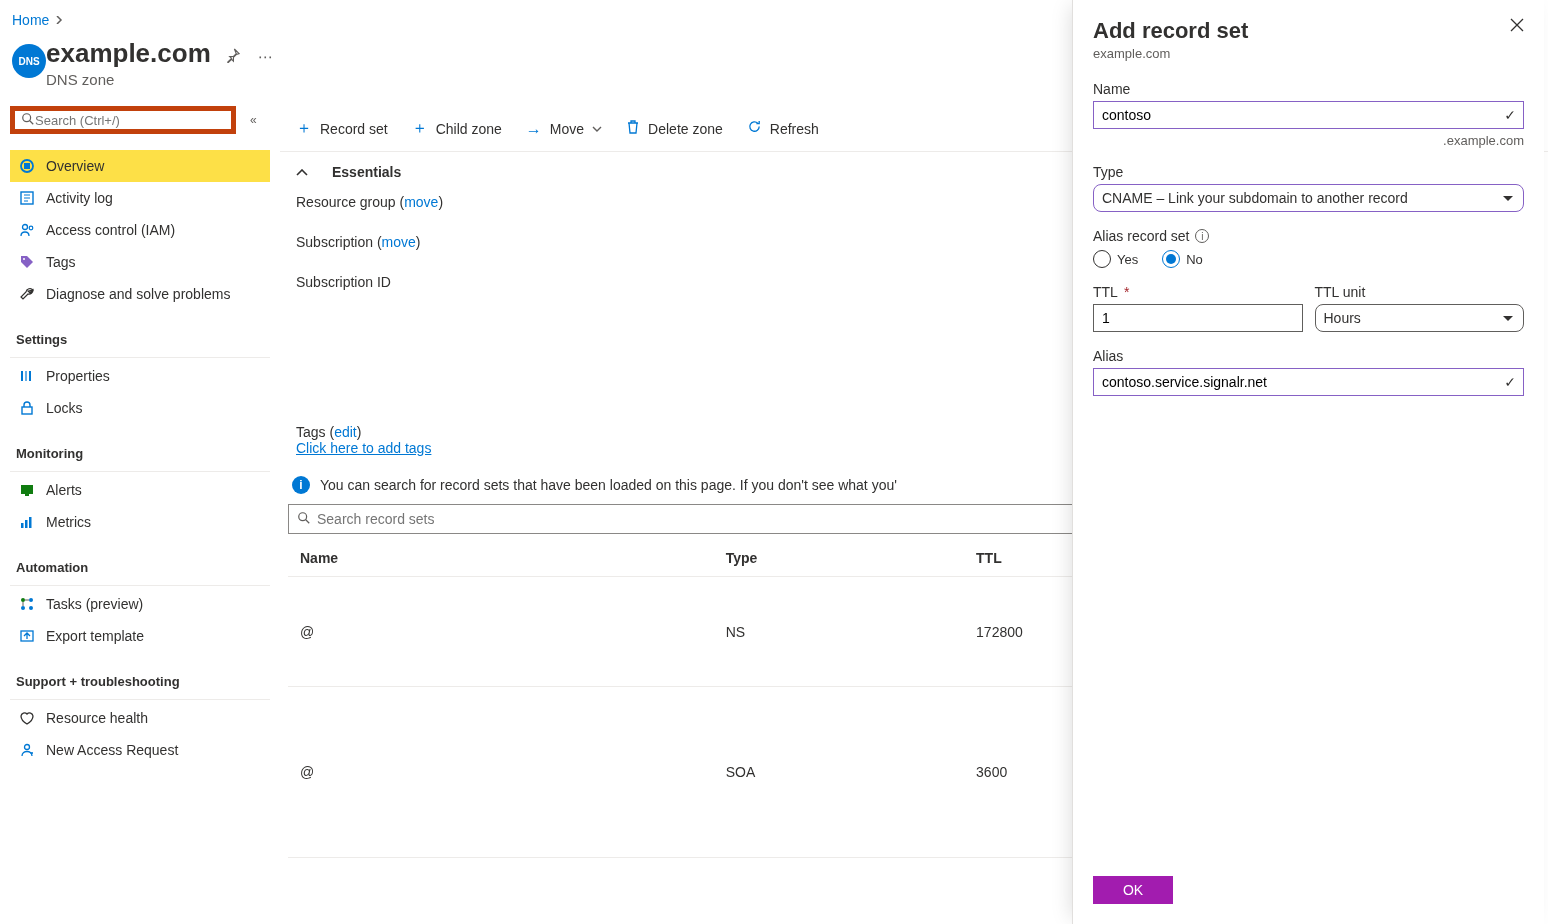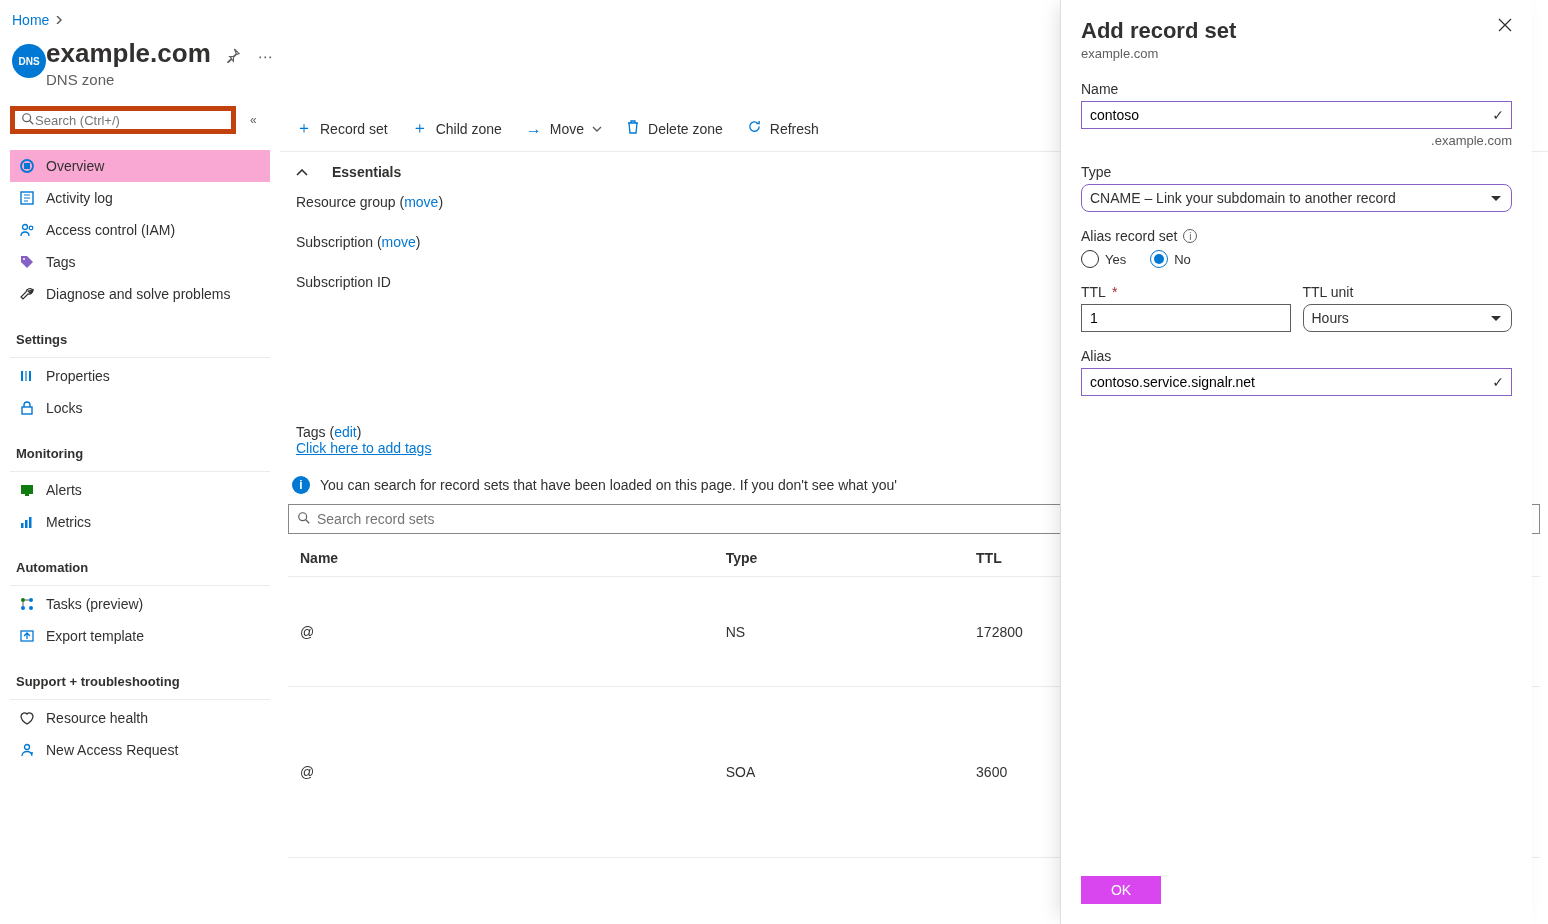--- a/index.html
+++ b/index.html
@@ -65,21 +65,21 @@
   
   .nav-section { margin-top: 16px; }
   .nav-section-title { font-weight: 600; font-size: 13px; padding: 6px 6px; }
   .nav-hr { border: none; border-top: 1px solid #edebe9; margin: 4px 0 2px; }
   .nav-item {
     display: flex; align-items: center; gap: 10px;
     padding: 8px 8px;
     cursor: pointer;
     font-size: 14px;
   }
-  .nav-item.active { background: #f9a8d4; }
+  .nav-item.active { background: #fde047; }
   .nav-item .icon { width: 18px; display: inline-flex; justify-content: center; }
 
   
   .command-bar {
     display: flex; align-items: center; gap: 24px;
     padding: 12px 16px;
     border-bottom: 1px solid #edebe9;
     font-size: 14px;
   }
   .cmd { display: flex; align-items: center; gap: 8px; cursor: pointer; }
@@ -131,21 +131,21 @@
 
   
   .records-table { width: calc(100% - 16px); margin: 6px 8px 0; border-collapse: collapse; font-size: 14px; }
   .records-table th { text-align: left; font-weight: 600; padding: 10px 12px; border-bottom: 1px solid #edebe9; }
   .records-table td { padding: 18px 12px; border-bottom: 1px solid #edebe9; vertical-align: middle; }
   .records-table td .multi { display: block; line-height: 1.45; }
   .records-table td.valcell { vertical-align: top; padding-top: 14px; padding-bottom: 14px; }
 
   
   .panel {
-    position: absolute; top: 0; right: 16px; bottom: 0;
+    position: absolute; top: 0; right: 4px; bottom: 0;
     width: 472px;
     background: #fff;
     border-left: 1px solid #e1dfdd;
     box-shadow: -6px 0 20px -6px rgba(0,0,0,.15);
     display: flex; flex-direction: column;
   }
   .panel-header { padding: 18px 20px 8px; display: flex; align-items: flex-start; justify-content: space-between; }
   .panel-title { font-size: 22px; font-weight: 600; }
   .panel-sub { font-size: 13px; color: #605e5c; margin-top: 2px; }
   .panel-close { font-size: 16px; cursor: pointer; color: #323130; }
@@ -184,21 +184,21 @@
     display: inline-flex; align-items: center; justify-content: center;
   }
   .radio.selected .circle { border-color: #0078d4; }
   .radio.selected .circle::after {
     content: ""; width: 10px; height: 10px; border-radius: 50%; background: #0078d4;
   }
   .two-col { display: flex; gap: 12px; }
   .two-col > div { flex: 1; }
   .panel-footer { padding: 12px 20px 20px; }
   .btn-primary {
-    background: #d946ef; color: #fff; border: none;
+    background: #a21caf; color: #fff; border: none;
     height: 28px; min-width: 80px; font-size: 14px; cursor: pointer;
   }
   .c-grey { color: #605e5c; }
 </style>
 </head>
 <body>
 
 <div class="breadcrumb">
   <a href="#">Home</a>
   <span class="chev">

